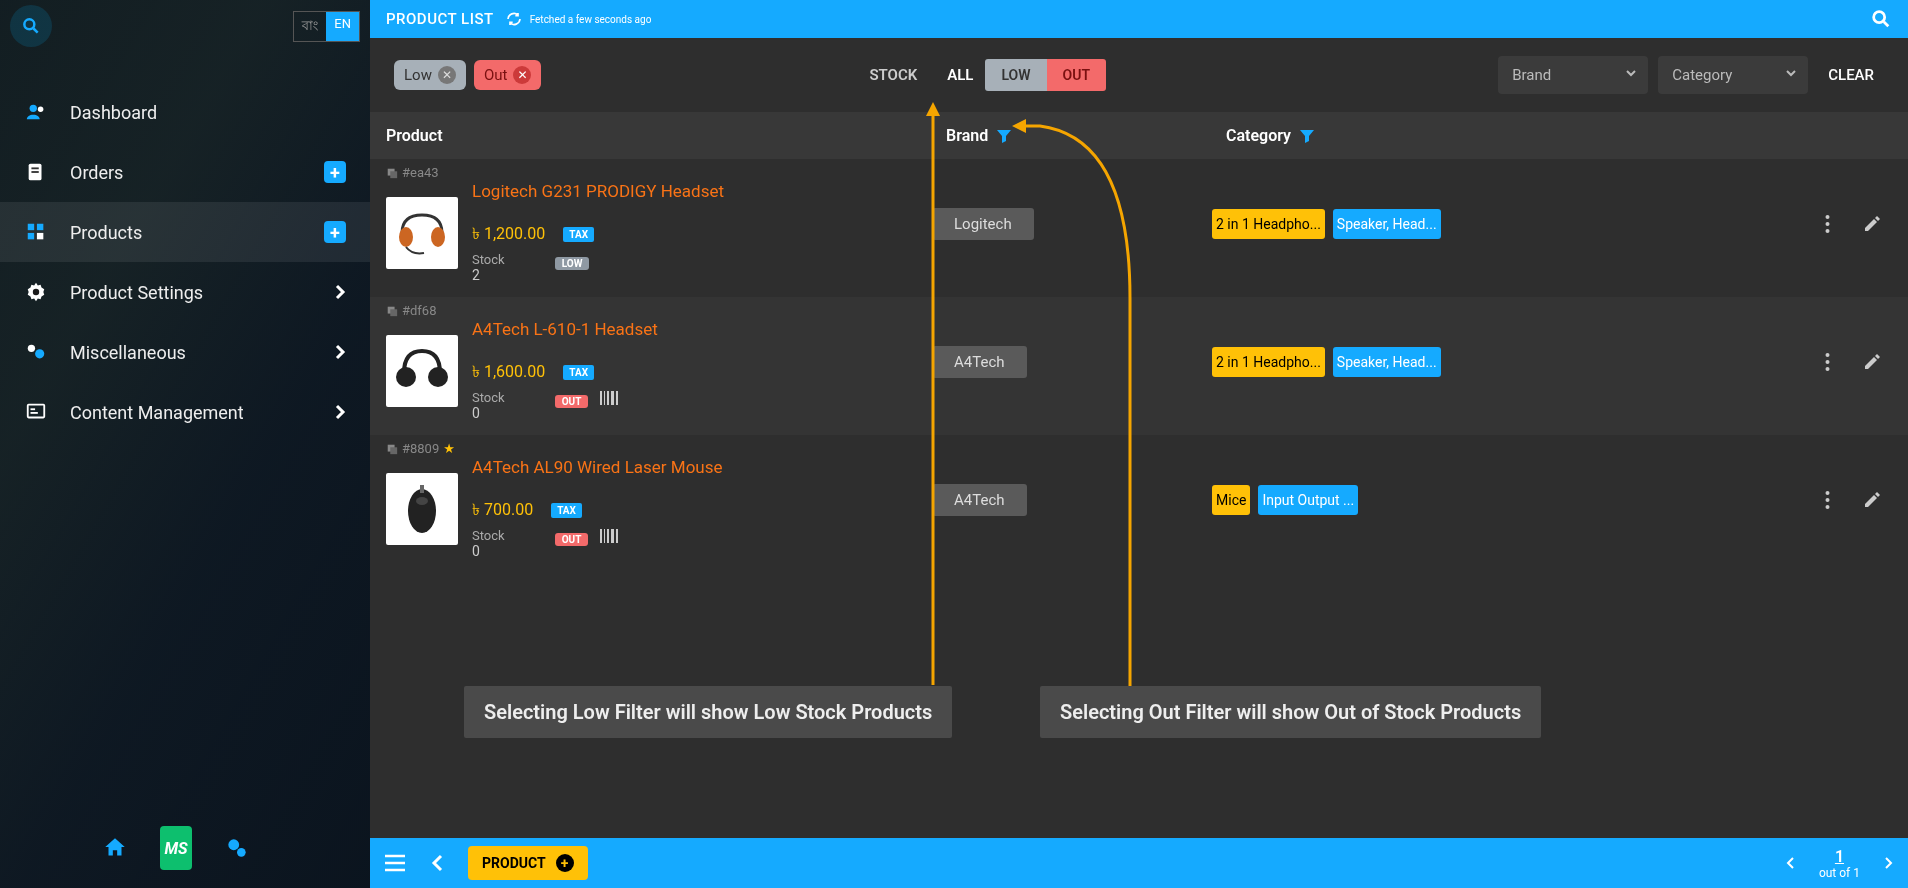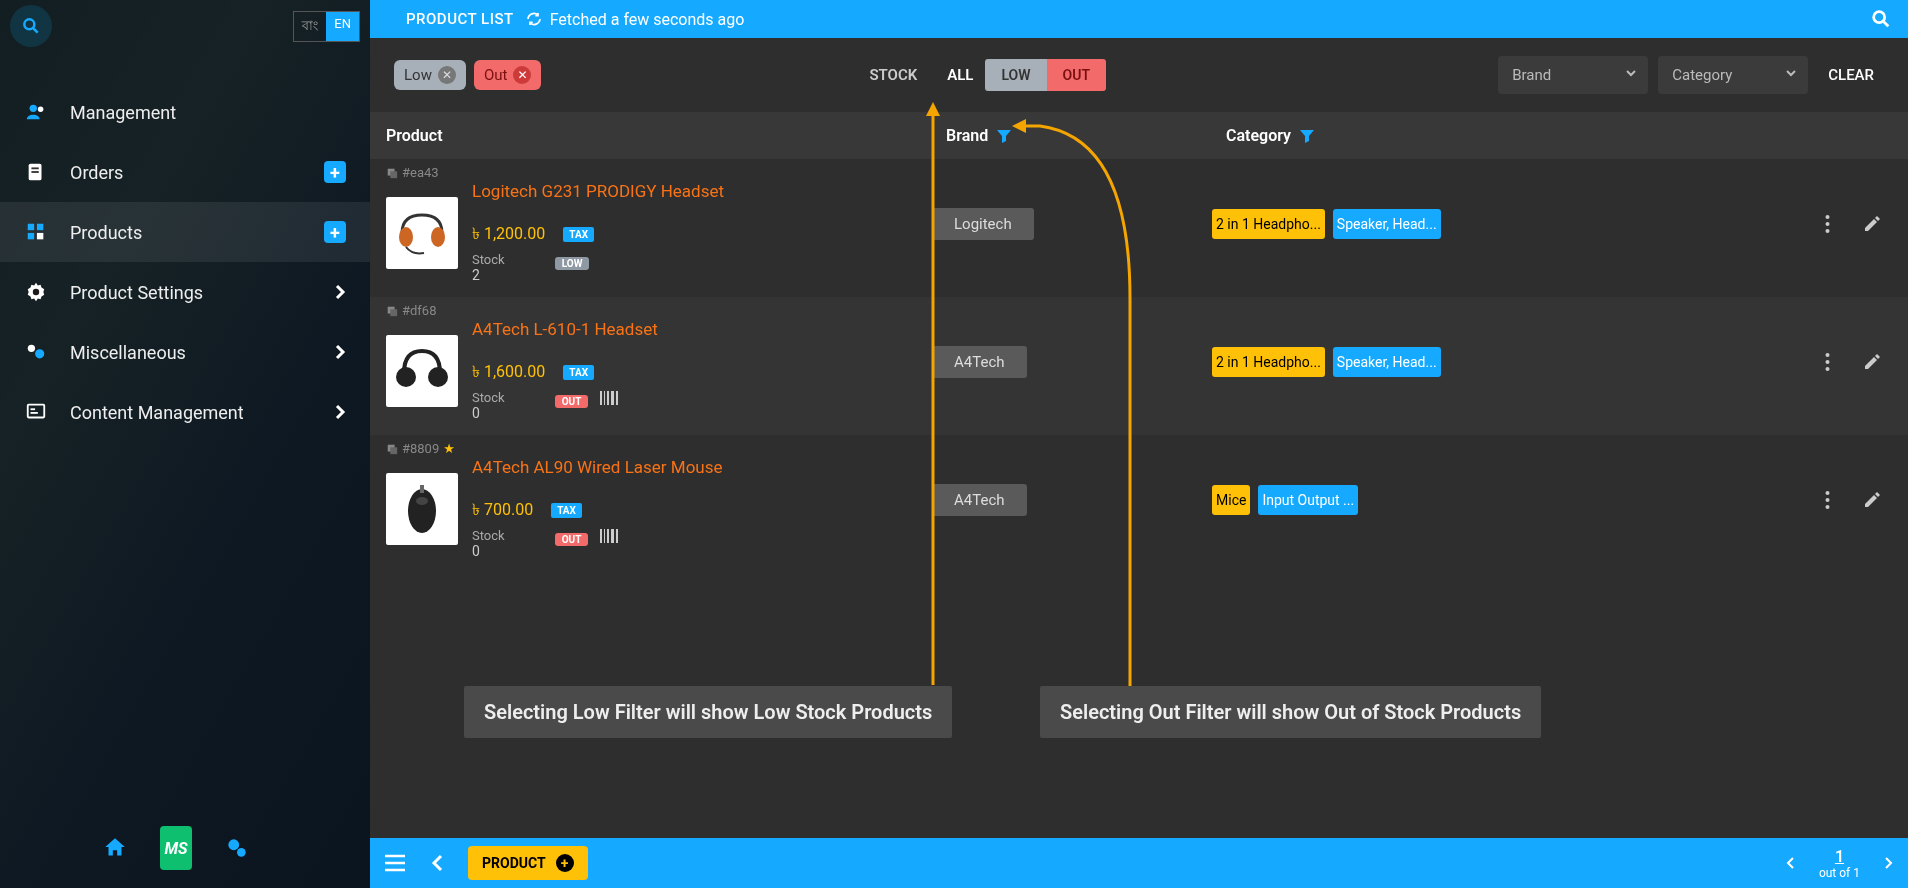--- a/index.html
+++ b/index.html
@@ -18,22 +18,22 @@
 .nav-icon { width: 24px; height: 24px; margin-right: 22px; display: flex; align-items: center; justify-content: center; color: #fff; }
 .nav-item .nav-tail { margin-left: auto; }
 .plus-box { width: 22px; height: 22px; background: #15aaff; color: #fff; border-radius: 4px; display: flex; align-items: center; justify-content: center; font-weight: bold; }
 .chev { color: #fff; }
 .sidebar-bottom { position: absolute; bottom: 0; left: 0; width: 100%; display: flex; gap: 30px; padding: 18px 0 18px 100px; align-items: center; }
 .sb-icn { width: 30px; height: 30px; display: flex; align-items: center; justify-content: center; }
 .ms-badge { width: 32px; height: 44px; background: #0dbf6e; color: #fff; font-weight: bold; font-style: italic; display: flex; align-items: center; justify-content: center; border-radius: 4px; font-size: 16px; }
 
 
 .topbar { position: absolute; left: 370px; top: 0; right: 0; height: 38px; background: #15aaff; display: flex; align-items: center; padding: 0 16px; color: #fff; }
-.tb-title { font-size: 15px; font-weight: 500; letter-spacing: 0.5px; margin-left: 20px; }
-.tb-refresh { margin-left: 12px; display: flex; align-items: center; font-size: 16px; }
+.tb-title { font-size: 15px; font-weight: 500; letter-spacing: 0.5px; }
+.tb-refresh { margin-left: 12px; display: flex; align-items: center; font-size: 10px; }
 .tb-search { margin-left: auto; color: #fff; }
 
 
 .main { position: absolute; left: 370px; right: 0; top: 38px; bottom: 50px; background: #2e2e2e; overflow: hidden; }
 .filter-row { display: flex; align-items: center; padding: 18px 24px; gap: 8px; }
 .chip { display: inline-flex; align-items: center; padding: 6px 10px; border-radius: 6px; font-size: 15px; gap: 6px; }
 .chip-gray { background: #a7b0b8; color: #333; }
 .chip-red { background: #f36a6a; color: #7a1010; }
 .chip .x { width: 18px; height: 18px; border-radius: 50%; background: #777; color: #ddd; display: flex; align-items: center; justify-content: center; font-size: 12px; }
 .chip-red .x { background: #cc3a3a; color: #fff; }
@@ -120,21 +120,21 @@
   </div>
   <div class="nav">
     <div class="nav-item">
       <span class="nav-icon">
           <svg width="22" height="22" viewBox="0 0 24 24" fill="#15aaff">
             <circle cx="9" cy="8" r="4"></circle>
             <path d="M2 20c0-3 3-5 7-5s7 2 7 5" fill="#15aaff"></path>
             <circle cx="17" cy="9" r="3" fill="#fff"></circle>
           </svg>
         </span>
-      <span>Management</span>
+      <span>Dashboard</span>
     </div>
     <div class="nav-item">
       <span class="nav-icon">
           <svg width="22" height="22" viewBox="0 0 24 24" fill="#fff">
             <rect x="4" y="3" width="14" height="18" rx="2"></rect>
             <rect x="7" y="7" width="8" height="2" fill="#333"></rect>
             <rect x="7" y="11" width="8" height="2" fill="#333"></rect>
           </svg>
         </span>
       <span>Orders</span>

